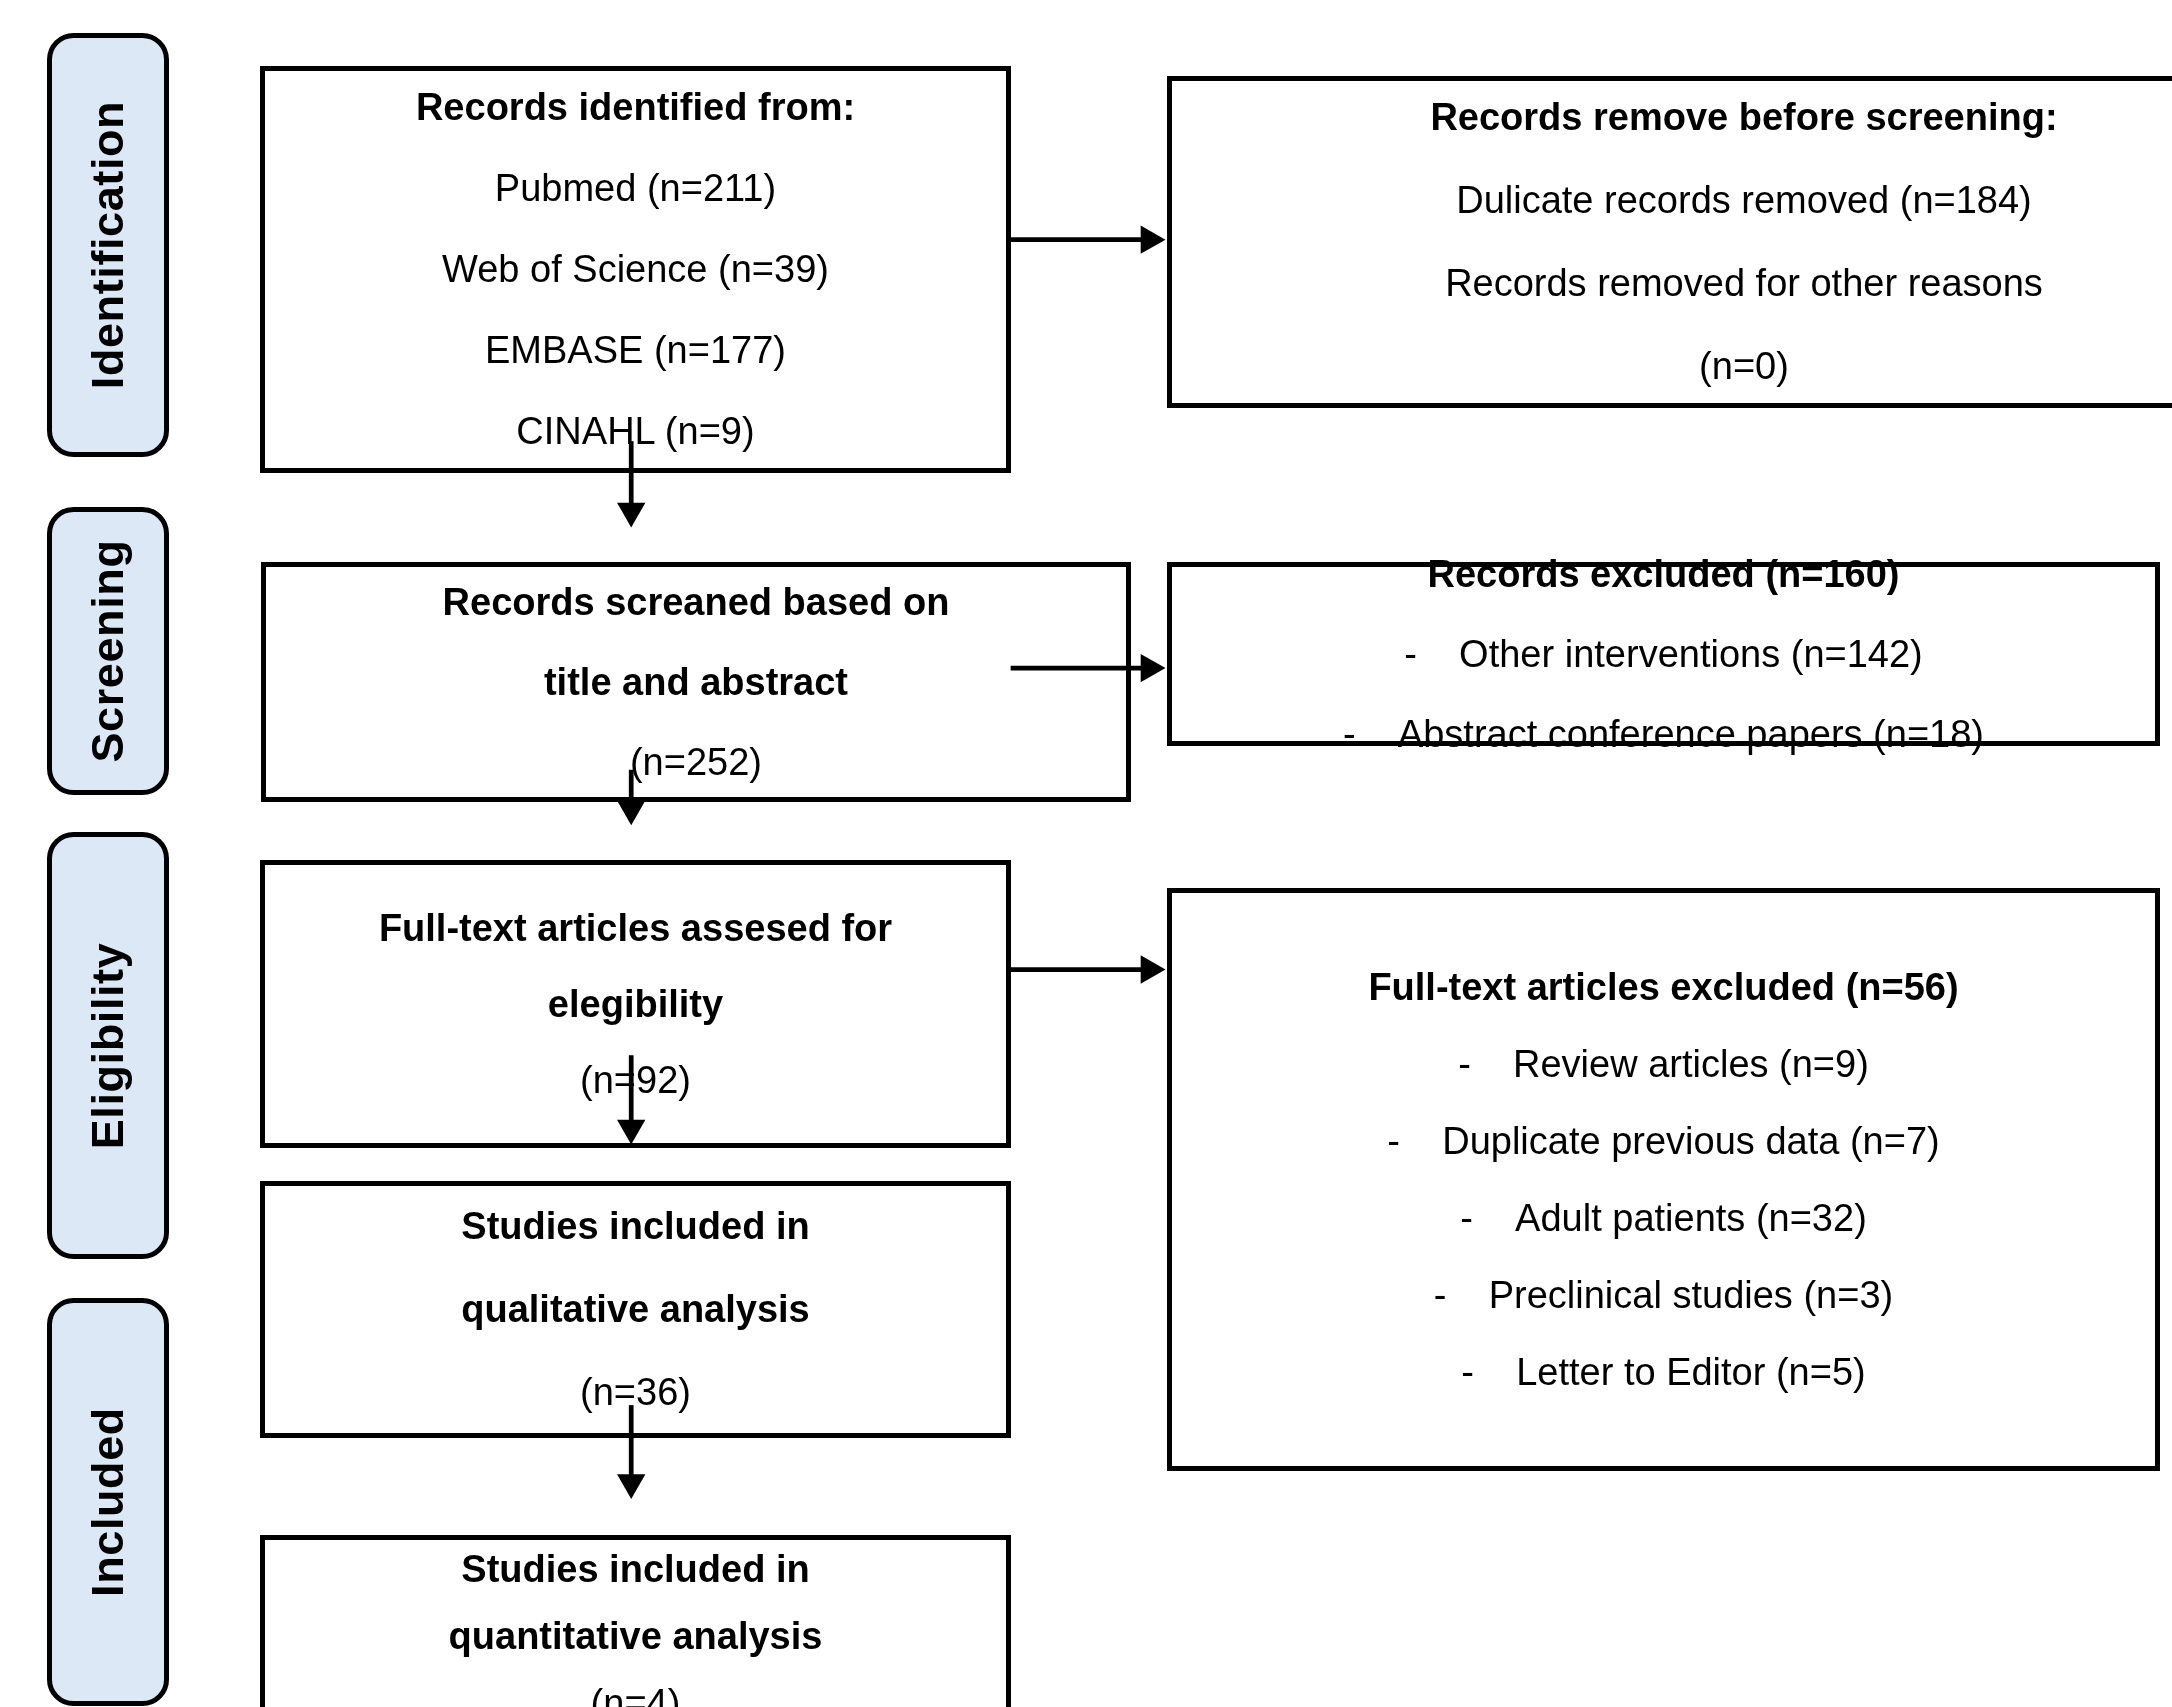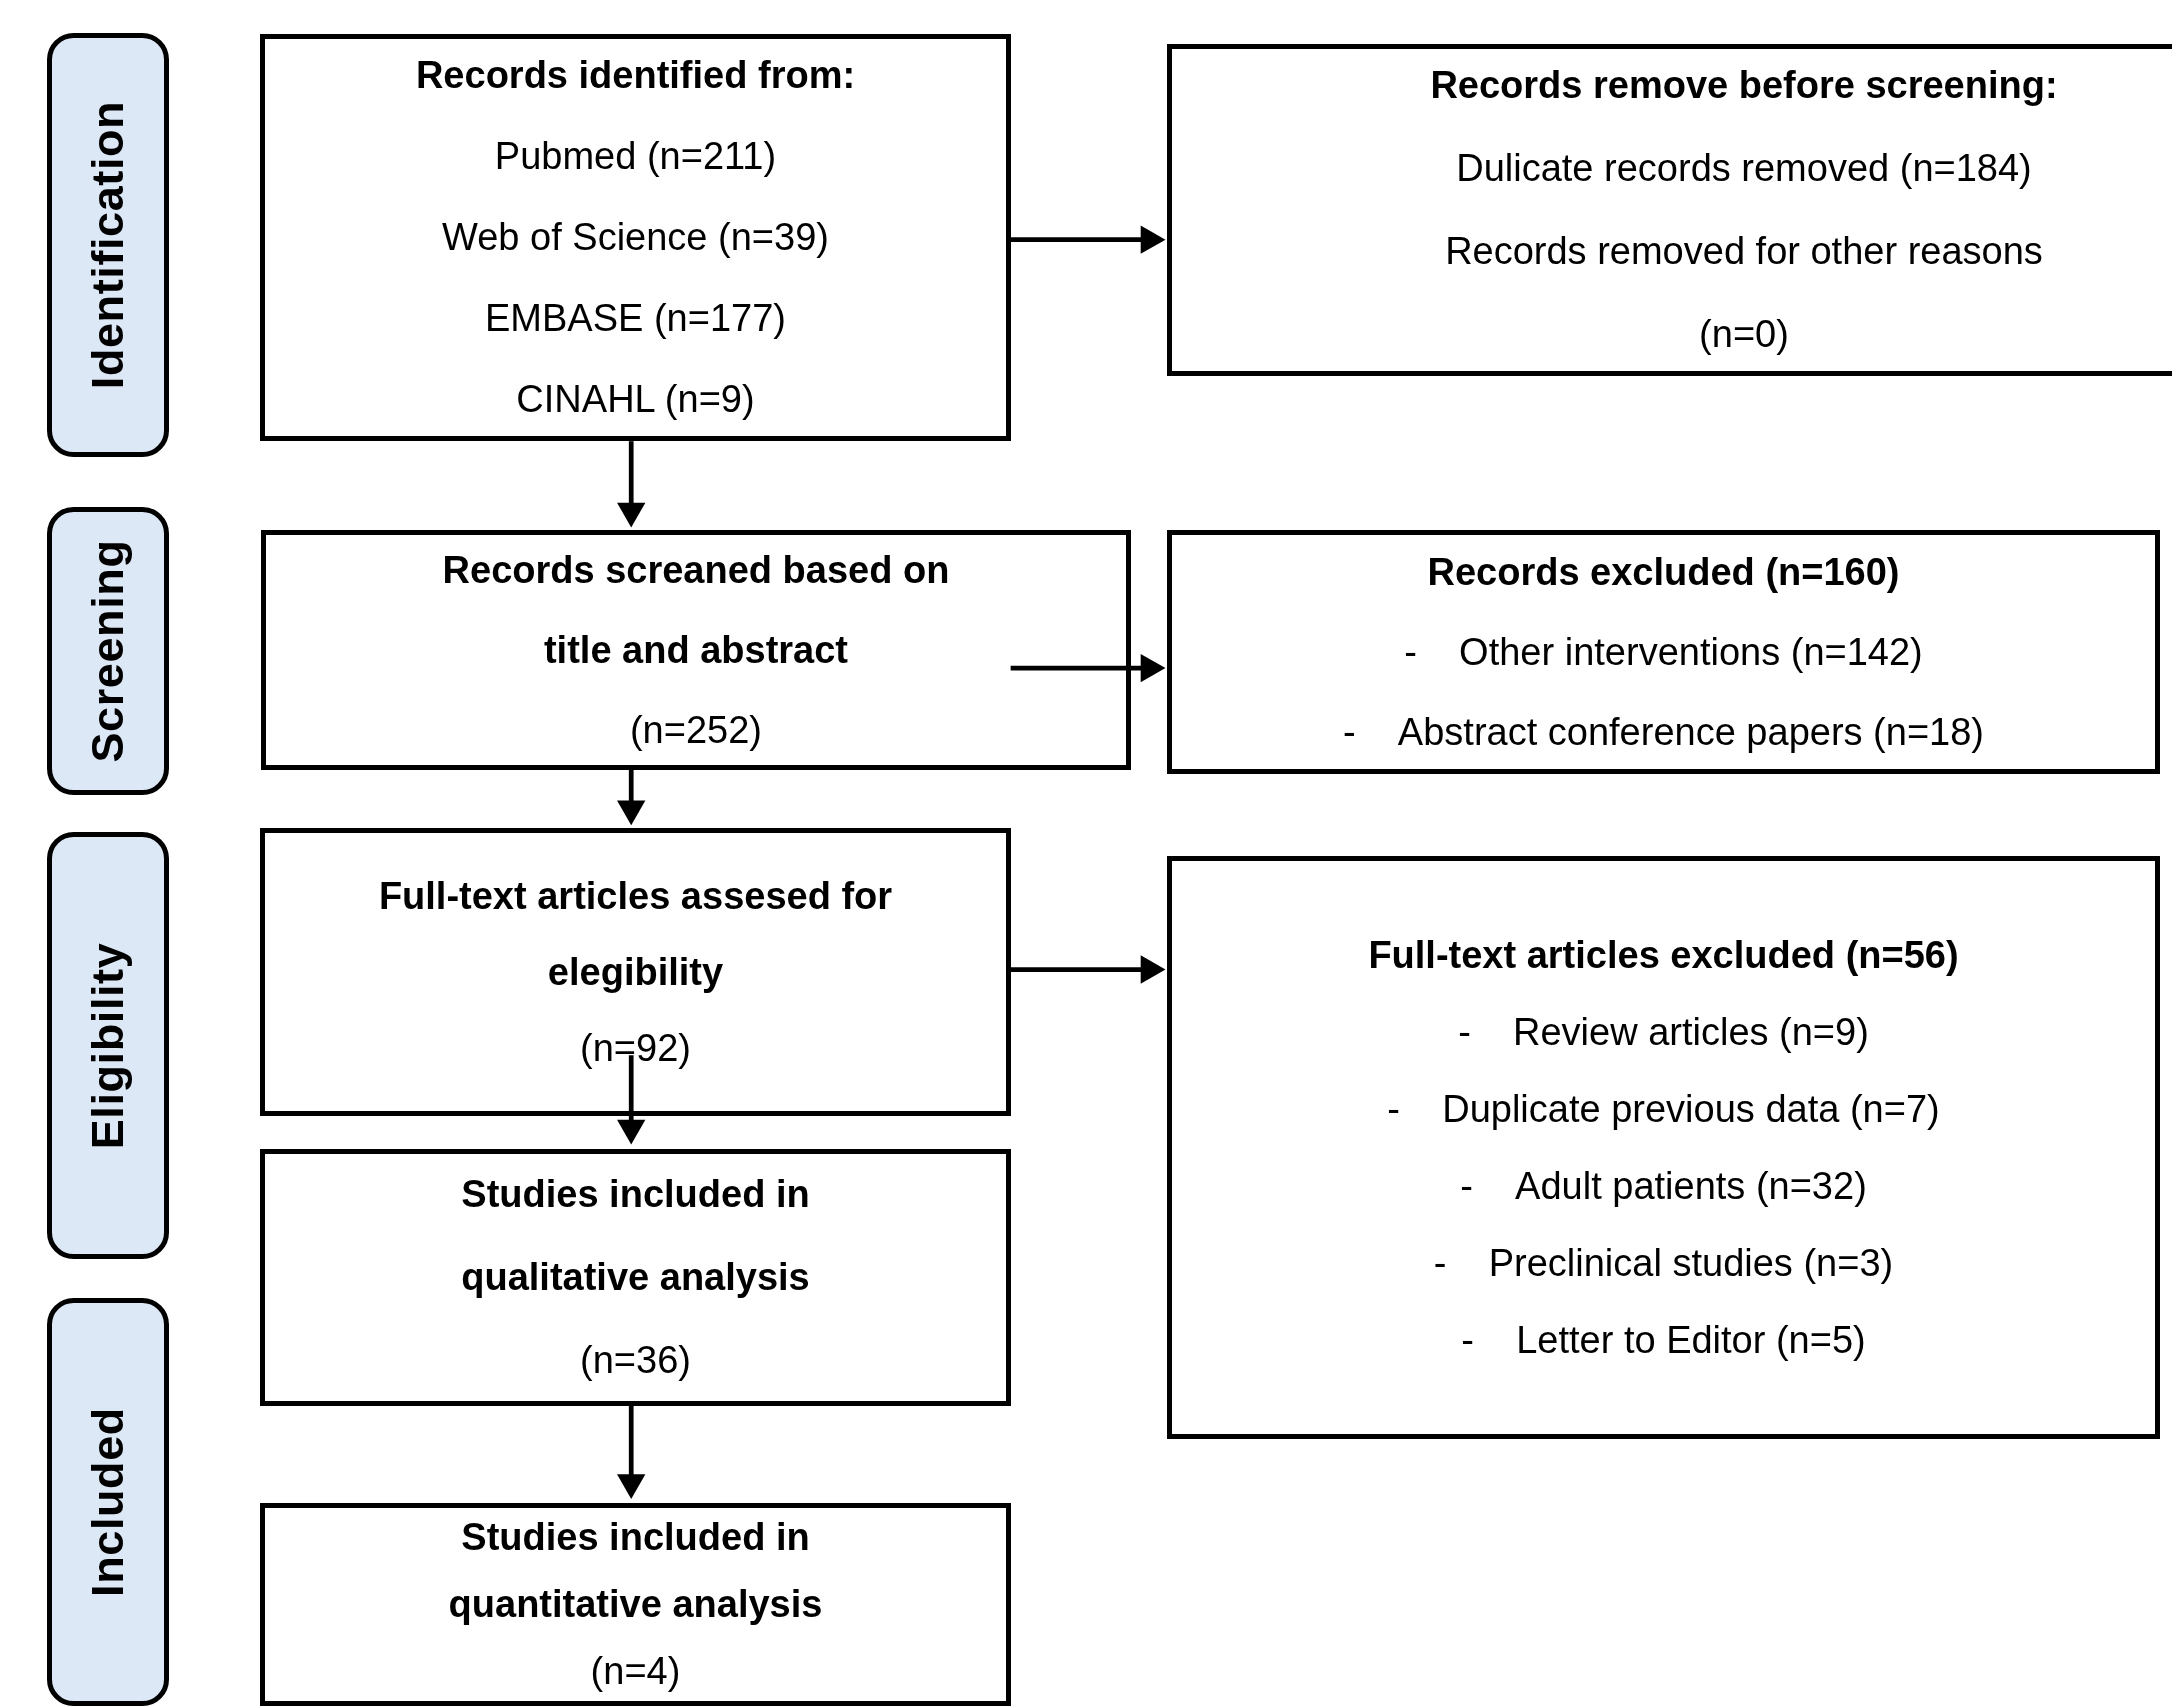--- a/index.html
+++ b/index.html
@@ -22,32 +22,33 @@
     position: absolute;
     box-sizing: border-box;
     border: 5.3px solid #000000;
     background: #ffffff;
     display: flex;
     flex-direction: column;
     justify-content: center;
     align-items: center;
     text-align: center;
     font-size: 38px;
+    margin-top: 32px;
   }
   .fbox .line { white-space: nowrap; }
   .bold { font-weight: bold; }
 
   
   .b-identified  { left: 260px;  top: 34px;   width: 751px; height: 407px; }
   .b-identified .line  { line-height: 81px; }
   .b-removed     { left: 1167px; top: 44px;   width: 1154px; height: 332px; }
   .b-removed .line     { line-height: 83px; }
   .b-screened    { left: 261px;  top: 530px;  width: 870px; height: 240px; }
   .b-screened .line    { line-height: 80px; }
-  .b-rexcluded   { left: 1167px; top: 530px;  width: 993px; height: 244px; }
+  .b-rexcluded   { left: 1167px; top: 530px;  width: 993px; height: 184px; }
   .b-rexcluded .line   { line-height: 80px; }
   .b-fulltext    { left: 260px;  top: 828px; width: 751px; height: 288px; }
   .b-fulltext .line    { line-height: 76px; }
   .b-ftexcluded  { left: 1167px; top: 856px; width: 993px; height: 583px; }
   .b-ftexcluded .line  { line-height: 77px; }
   .b-qual        { left: 260px;  top: 1149px; width: 751px; height: 257px; }
   .b-qual .line        { line-height: 83px; }
   .b-quant       { left: 260px;  top: 1503px; width: 751px; height: 203px; }
   .b-quant .line       { line-height: 67px; }
 

